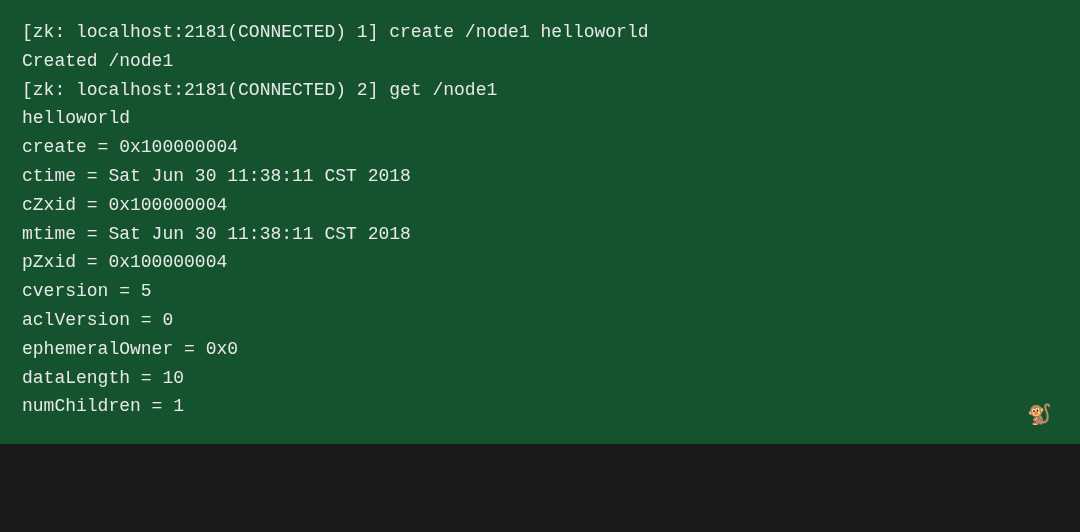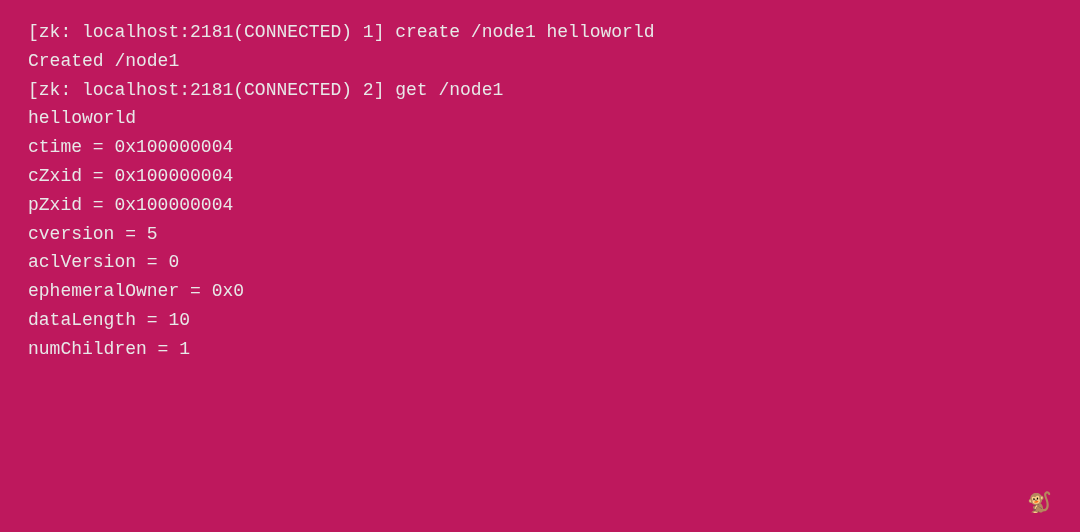--- a/index.html
+++ b/index.html
@@ -11,24 +11,24 @@
     body {
       width: 1080px;
       height: 532px;
       background-color: #1a1a1a;
       overflow: hidden;
       font-family: 'Courier New', Courier, monospace;
     }
 
     .terminal {
       width: 1080px;
-      height: 532px;
-      background-color: #be185d;
+      height: 444px;
+      background-color: #14532d;
       color: #e0e0e0;
-      padding: 18px 28px;
+      padding: 18px 22px;
       position: relative;
       overflow: hidden;
     }
 
     .terminal-line {
       font-size: 18px;
       line-height: 1.6;
       white-space: pre;
       color: #e8e8e8;
     }
@@ -51,22 +51,24 @@
   </style>
 </head>
 <body>
 
 <div class="terminal">
   <div class="terminal-content">
   <div class="terminal-line">[zk: localhost:2181(CONNECTED) 1] create /node1 helloworld</div>
       <div class="terminal-line">Created /node1</div>
       <div class="terminal-line">[zk: localhost:2181(CONNECTED) 2] get /node1</div>
       <div class="terminal-line">helloworld</div>
-      <div class="terminal-line">ctime = 0x100000004</div>
+      <div class="terminal-line">create = 0x100000004</div>
+      <div class="terminal-line">ctime = Sat Jun 30 11:38:11 CST 2018</div>
       <div class="terminal-line">cZxid = 0x100000004</div>
+      <div class="terminal-line">mtime = Sat Jun 30 11:38:11 CST 2018</div>
       <div class="terminal-line">pZxid = 0x100000004</div>
       <div class="terminal-line">cversion = 5</div>
       <div class="terminal-line">aclVersion = 0</div>
       <div class="terminal-line">ephemeralOwner = 0x0</div>
       <div class="terminal-line">dataLength = 10</div>
       <div class="terminal-line">numChildren = 1</div>
     </div>
 
   <div class="watermark">
     <span class="watermark-icon">🐒</span>

